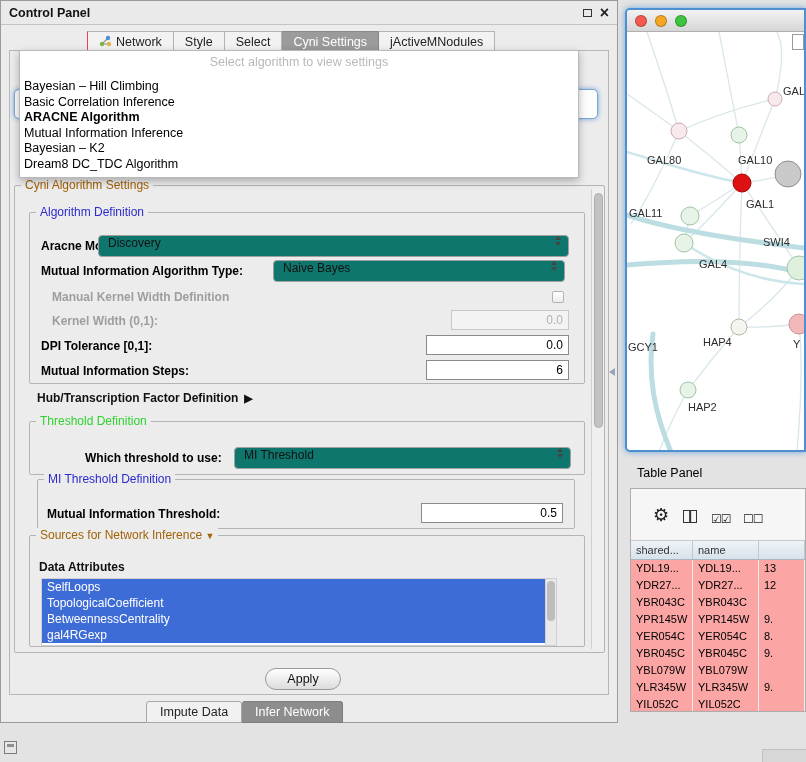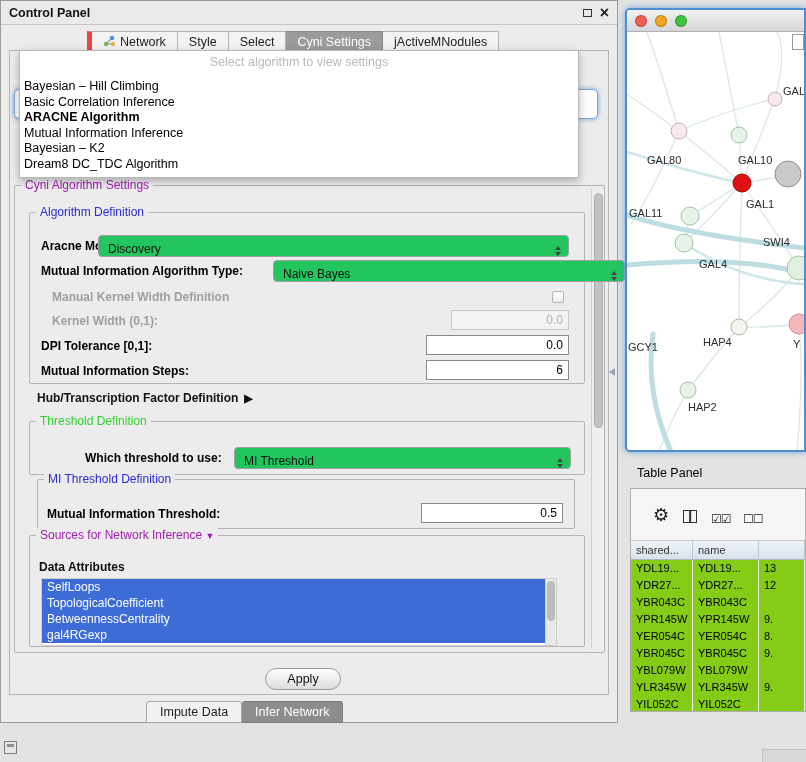--- a/index.html
+++ b/index.html
@@ -26,21 +26,21 @@
   .win-float { width:9px; height:8px; border:1.5px solid #333; display:inline-block; }
   .win-close { font-size:16px; font-weight:bold; line-height:14px; color:#222; }
 
   
   #top-tabs { position:absolute; left:86px; top:30px; display:flex; height:22px; }
   .tab {
     display:flex; align-items:center; gap:5px; padding:0 11px;
     background:#f2f2f2; border:1px solid #b3b3b3; border-left:none;
     font-size:12.5px; color:#222; cursor:default;
   }
-  .tab:first-child { border-left:5px solid #ef4444; }
+  .tab:first-child { border-left:1px solid #ef4444; }
   .tab.active { background:#9b9b9b; color:#fff; border-color:#8a8a8a; }
 
   #outer-panel {
     position:absolute; left:8px; top:49px; width:600px; height:645px;
     border:1px solid #b6b6b6; background:#ececec;
   }
 
   
   #combo-fragment {
     position:absolute; left:13px; top:88px; width:584px; height:30px;
@@ -62,38 +62,38 @@
   .algo-option {
     height:15.5px; line-height:15.5px; padding-left:4px;
     font-size:12.5px; color:#000; white-space:nowrap;
   }
   .algo-option.sel { font-weight:bold; }
 
   
   .group { position:absolute; border:1px solid #b4b4b4; border-radius:2px; }
   .gtitle {
     position:absolute; top:-8px; left:6px; background:#ececec; padding:0 4px;
-    font-size:12px; color:#a21caf; white-space:nowrap;
+    font-size:12px; color:#a16207; white-space:nowrap;
   }
   .gtitle.blue { color:#2b2bd0; }
   .gtitle.green { color:#2fd22f; }
 
   #grp-settings   { left:13px; top:184px; width:591px; height:468px; }
   #grp-algdef     { left:28px; top:211px; width:556px; height:172px; }
   #grp-threshold  { left:28px; top:420px; width:556px; height:54px; }
   #grp-mithr      { left:36px; top:478px; width:538px; height:50px; }
   #grp-sources    { left:28px; top:534px; width:556px; height:112px; }
 
   .lbl { position:absolute; font-weight:bold; font-size:12px; color:#000; height:16px; line-height:16px; white-space:nowrap; }
   .lbl.dis { color:#9e9e9e;padding-left:11px; }
 
   .combo {
-    position:absolute; height:22px; background:#22c55e;
+    position:absolute; height:22px; background:#0f766e;
     border:1px solid #a0a0a0; border-radius:4px;
-    display:flex; align-items:flex-end; padding-left:9px; font-size:12px;
+    display:flex; align-items:flex-start; padding-left:9px; font-size:12px;
   }
   .spin { margin-left:auto; margin-right:7px; display:flex; flex-direction:column; gap:2px; }
   .tu { width:0; height:0; border-left:3.5px solid transparent; border-right:3.5px solid transparent; border-bottom:4px solid #444; }
   .td { width:0; height:0; border-left:3.5px solid transparent; border-right:3.5px solid transparent; border-top:4px solid #444; }
 
   .field {
     position:absolute; height:20px; background:#fff; border:1px solid #8a8a8a;
     display:flex; align-items:center; justify-content:flex-end; padding-right:5px;
     font-size:12px; color:#000;
   }
@@ -174,21 +174,21 @@
   .tb-ico { position:absolute; top:20px; color:#222; font-size:16px; line-height:16px; }
   #ico-gear { left:22px; top:18px; font-size:18px; }
   #ico-cols { left:52px; top:21px; width:14px; height:13px; border:1.7px solid #333; }
   #ico-cols::after { content:""; position:absolute; left:50%; top:0; bottom:0; width:1.7px; background:#333; transform:translateX(-50%); }
   #ico-checked { left:80px; top:22px; font-size:12px; letter-spacing:-1px; }
   #ico-unchecked { left:112px; top:22px; font-size:12px; letter-spacing:-1px; }
 
   .t-header { position:absolute; left:0; top:52px; right:0; height:19px; display:flex;
     background:linear-gradient(#eef3f8,#d8e2eb); border-bottom:1px solid #a9b6c2; }
   .hcell { font-size:11px; color:#333; padding:3px 0 0 5px; border-right:1px solid #bcc8d2; overflow:hidden; white-space:nowrap; }
-  #table-body { position:absolute; left:0; top:71px; right:0; bottom:0; background:#84cc16; }
+  #table-body { position:absolute; left:0; top:71px; right:0; bottom:0; background:#fca5a5; }
   .trow { display:flex; height:17px; }
   .tcell { font-size:11px; color:#000; padding:2px 0 0 5px; border-right:1px solid #efefef; overflow:hidden; white-space:nowrap; }
   .c0 { width:62px; } .c1 { width:66px; } .c2 { flex:1; }
 
   
   #dock-icon { position:absolute; left:4px; top:741px; width:13px; height:13px; border:1px solid #7d7d7d; background:#e6e6e6; }
   #dock-icon::after { content:""; position:absolute; left:2px; top:2px; right:2px; height:2.5px; background:#8f8f8f; }
   #corner-strip { position:absolute; left:762px; top:749px; width:44px; height:13px; background:#d7d7d7; border:1px solid #c0c0c0; border-right:none; border-bottom:none; }
 </style>
 </head>
@@ -259,21 +259,21 @@
   <span class="lbl" style="left:40px; top:237px;">Aracne Mode:</span>
   <div class="combo" style="left:97px; top:234px; width:471px;">
     <span>Discovery</span>
     <span class="spin">
         <i class="tu"></i>
         <i class="td"></i>
       </span>
   </div>
 
   <span class="lbl" style="left:40px; top:262px;">Mutual Information Algorithm Type:</span>
-  <div class="combo" style="left:272px; top:259px; width:352px;">
+  <div class="combo" style="left:272px; top:259px; width:292px;">
     <span>Naive Bayes</span>
     <span class="spin">
         <i class="tu"></i>
         <i class="td"></i>
       </span>
   </div>
 
   <span class="lbl dis" style="left:40px; top:288px;">Manual Kernel Width Definition</span>
   <div class="checkbox" style="left:551px; top:290px;"></div>
 

